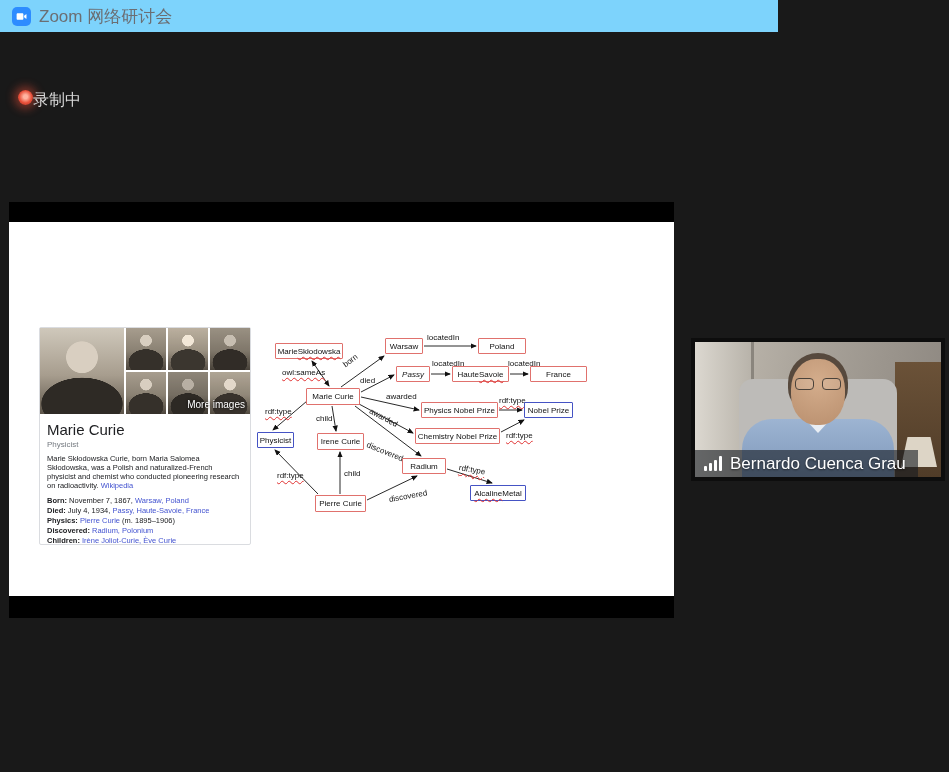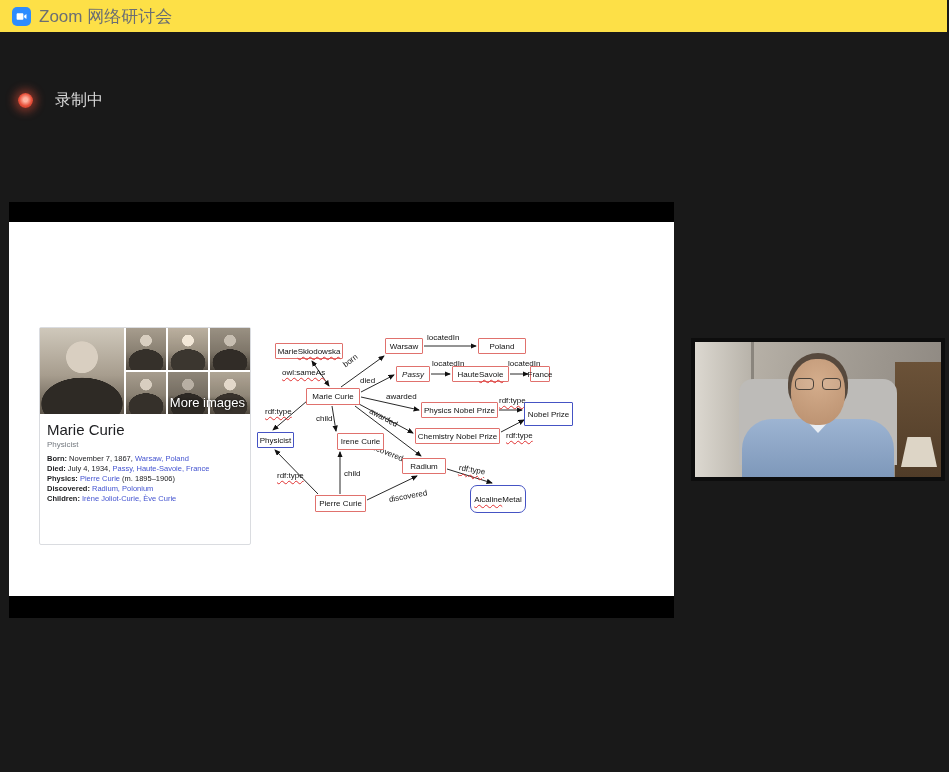--- a/index.html
+++ b/index.html
@@ -1,30 +1,30 @@
 <!DOCTYPE html>
 <html><head>
 <meta charset="utf-8">
 <style>
   html,body{margin:0;padding:0;background:#191919;}
   .canvas{position:relative;width:949px;height:772px;overflow:hidden;background:#191919;
           font-family:"Liberation Sans",sans-serif;}
 
   
-  .titlebar{position:absolute;left:0;top:0;width:947px;height:32px;background:#fde047;
+  .titlebar{position:absolute;left:0;top:0;width:778px;height:32px;background:#7dd3fc;
             display:flex;align-items:center;padding-left:12px;box-sizing:border-box;text-align:center;}
   .zoom-logo{width:19px;height:19px;border-radius:5px;background:#2d8cff;display:flex;
              align-items:center;justify-content:center;flex:0 0 auto;}
   .zoom-logo svg{width:13px;height:13px;display:block;}
   .titlebar-text{margin-left:8px;font-size:17px;color:#6b6e73;}
 
   
   .stage{position:absolute;left:0;top:32px;width:949px;height:740px;background:#191919;}
 
-  .recording{position:absolute;left:18px;top:58px;display:flex;align-items:center;gap:22px;}
+  .recording{position:absolute;left:18px;top:58px;display:flex;gap:0;}
   .rec-dot{width:15px;height:15px;border-radius:50%;
            background:radial-gradient(circle at 50% 45%, #ffb3a0 0 18%, #e8503a 55%, #a83122 100%);
            box-shadow:0 0 9px 4px rgba(232,80,58,.45);}
   .rec-label{font-size:16px;color:#d8d8d8;}
 
   
   .screenshare{position:absolute;left:9px;top:170px;width:665px;height:416px;background:#000;}
   .slide{position:absolute;left:0;top:20px;width:665px;height:374px;background:#ffffff;}
   .slide-title{position:absolute;left:49px;top:22px;margin:0;font-size:29px;font-weight:400;
                color:#1c1c1c;letter-spacing:.2px;}
@@ -39,21 +39,21 @@
       radial-gradient(ellipse 72% 52% at 50% 82%, #35302a 0 60%, rgba(0,0,0,0) 61%),
       linear-gradient(180deg,#a79d8e 0%,#8a8173 55%,#4d463d 100%);}
   .photo.big{grid-row:1 / span 2;background:
       radial-gradient(circle at 50% 34%, #d9cfc1 0 22%, rgba(0,0,0,0) 23%),
       radial-gradient(ellipse 80% 50% at 50% 88%, #2e2a25 0 60%, rgba(0,0,0,0) 61%),
       linear-gradient(180deg,#cfc8bb 0%,#a79d8e 55%,#5d554a 100%);}
   .photo:nth-child(3){filter:brightness(1.12);}
   .photo:nth-child(4){filter:brightness(.92);}
   .photo:nth-child(6){filter:brightness(.85);}
   .photo:nth-child(7){filter:brightness(1.05);}
-  .more-images{position:absolute;right:5px;bottom:4px;font-size:13px;color:#fff;
+  .more-images{position:absolute;right:5px;bottom:4px;font-size:10px;color:#fff;
                text-shadow:0 0 3px rgba(0,0,0,.9);}
   .infobox-body{padding:0 7px;}
   .infobox-name{margin:7px 0 2px;font-size:15px;font-weight:400;color:#202124;}
   .infobox-subtitle{font-size:8px;color:#757a80;margin-bottom:5px;}
   .infobox-desc{margin:0 0 6px;font-size:7.5px;line-height:9px;color:#202124;}
   .fld{font-size:7.5px;line-height:10px;color:#202124;}
   .fld b{font-weight:bold;}
   .link{color:#4353d0;}
 
   
@@ -133,20 +133,21 @@
             <div class="photo"></div>
             <div class="photo"></div>
             <div class="photo"></div>
             <div class="photo"></div>
             <div class="photo"></div>
             <span class="more-images">More images</span>
           </div>
           <div class="infobox-body">
             <h2 class="infobox-name">Marie Curie</h2>
             <div class="infobox-subtitle">Physicist</div>
+            <p class="infobox-desc" id="infobox-desc"><span>Marie Skłodowska Curie, born Maria Salomea Skłodowska, was a Polish and naturalized-French physicist and chemist who conducted pioneering research on radioactivity. </span><span class="link">Wikipedia</span></p>
             <div id="infobox-fields">
                 <div class="fld"><b>Born:</b><span> November 7, 1867, </span><span class="link">Warsaw, Poland</span></div>
                 <div class="fld"><b>Died:</b><span> July 4, 1934, </span><span class="link">Passy, Haute-Savoie, France</span></div>
                 <div class="fld"><b>Physics:</b><span> </span><span class="link">Pierre Curie</span><span> (m. 1895–1906)</span></div>
                 <div class="fld"><b>Discovered:</b><span> </span><span class="link">Radium, Polonium</span></div>
                 <div class="fld"><b>Children:</b><span> </span><span class="link">Irène Joliot-Curie, Ève Curie</span></div>
               </div>
           </div>
         </aside>
 
@@ -202,45 +203,45 @@
             <div class="gnode entity" style="left: 223px; top: 8px; width: 48px; height: 16px;">
               <span>Poland</span>
             </div>
             <div class="gnode entity" style="left: 141px; top: 36px; width: 34px; height: 16px; font-style: italic;">
               <span>Passy</span>
             </div>
             <div class="gnode entity" style="left: 197px; top: 36px; width: 57px; height: 16px;">
               <span>Haute </span>
               <span class="sq">Savoie</span>
             </div>
-            <div class="gnode entity" style="left: 275px; top: 36px; width: 20px; height: 16px;">
+            <div class="gnode entity" style="left: 275px; top: 36px; width: 57px; height: 16px;">
               <span>France</span>
             </div>
             <div class="gnode entity" style="left: 51px; top: 58px; width: 54px; height: 17px;">
               <span>Marie Curie</span>
             </div>
             <div class="gnode entity" style="left: 166px; top: 72px; width: 77px; height: 16px;">
               <span>Physics Nobel Prize</span>
             </div>
-            <div class="gnode class" style="left: 269px; top: 72px; width: 49px; height: 24px;">
+            <div class="gnode class" style="left: 269px; top: 72px; width: 49px; height: 16px;">
               <span>Nobel Prize</span>
             </div>
             <div class="gnode entity" style="left: 160px; top: 98px; width: 85px; height: 16px; text-align: center;">
               <span>Chemistry Nobel Prize</span>
             </div>
             <div class="gnode class" style="left: 2px; top: 102px; width: 37px; height: 16px;">
               <span>Physicist</span>
             </div>
-            <div class="gnode entity" style="left: 62px; top: 103px; width: 47px; height: 17px; margin-left: 20px;">
+            <div class="gnode entity" style="left: 62px; top: 103px; width: 47px; height: 17px;">
               <span>Irene Curie</span>
             </div>
             <div class="gnode entity" style="left: 147px; top: 128px; width: 44px; height: 16px;">
               <span>Radium</span>
             </div>
-            <div class="gnode class" style="left: 215px; top: 155px; width: 56px; height: 28px; border-radius: 7px;">
+            <div class="gnode class" style="left: 215px; top: 155px; width: 56px; height: 16px;">
               <span class="sq">Alcaline</span>
               <span> Metal</span>
             </div>
             <div class="gnode entity" style="left: 60px; top: 165px; width: 51px; height: 17px;">
               <span>Pierre Curie</span>
             </div>
           </div>
 
       </div>
     </section>
@@ -252,16 +253,25 @@
       <div class="vt-lamp"></div>
       <div class="vt-chair"></div>
       <div class="vt-torso"></div>
       <div class="vt-collar"></div>
       <div class="vt-hair"></div>
       <div class="vt-head"></div>
       <div class="vt-glasses">
           <i></i>
           <i></i>
         </div>
+      <div class="name-bar">
+        <span class="signal">
+            <i></i>
+            <i></i>
+            <i></i>
+            <i></i>
+          </span>
+        <span class="name-text">Bernardo Cuenca Grau</span>
+      </div>
     </aside>
 
   </main>
 </div>
 
 </body></html>

